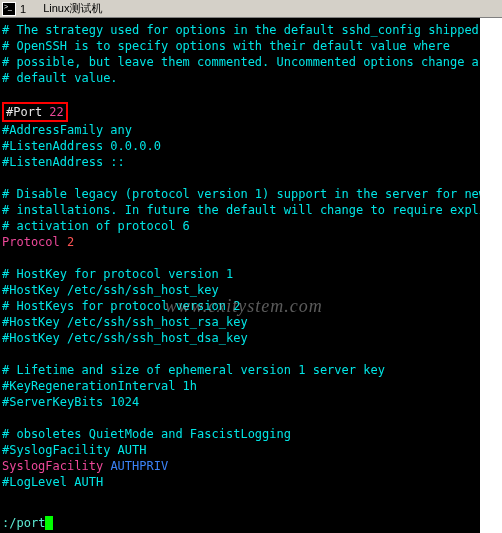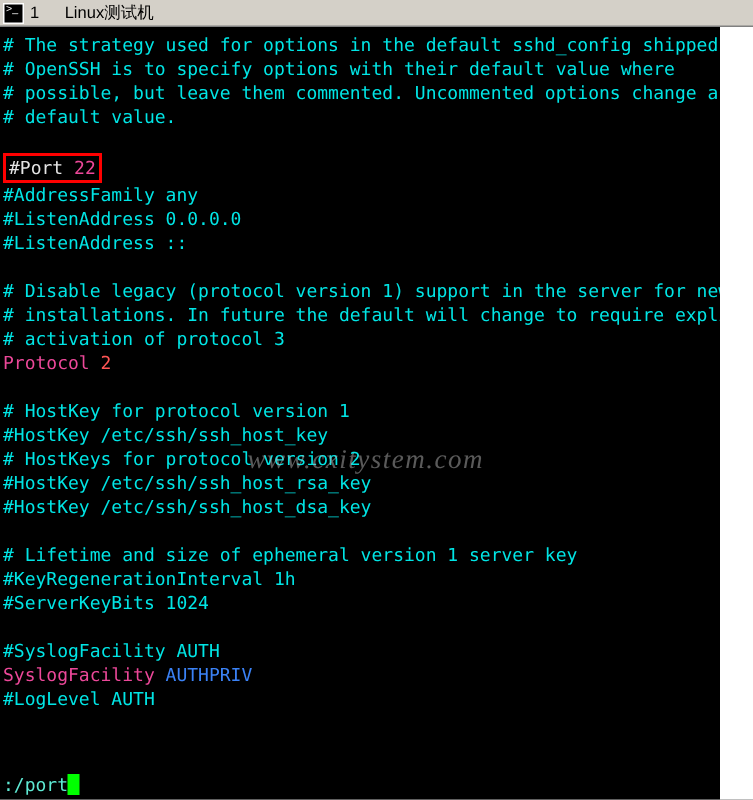--- a/index.html
+++ b/index.html
@@ -126,33 +126,34 @@
   <div class="blank"></div>
   <div class="line">
     <span class="port-highlight"><span class="cyan">#Port </span><span class="yellow">22</span></span>
   </div>
   <div class="line">#AddressFamily any</div>
   <div class="line">#ListenAddress 0.0.0.0</div>
   <div class="line">#ListenAddress ::</div>
   <div class="blank"></div>
   <div class="line"># Disable legacy (protocol version 1) support in the server for new</div>
   <div class="line"># installations. In future the default will change to require explicit</div>
-  <div class="line"># activation of protocol 3</div>
+  <div class="line"># activation of protocol 6</div>
   <div class="line"><span class="yellow">Protocol </span><span class="red">2</span></div>
   <div class="blank"></div>
   <div class="line"># HostKey for protocol version 1</div>
   <div class="line">#HostKey /etc/ssh/ssh_host_key</div>
   <div class="line"># HostKeys for protocol version 2</div>
   <div class="line">#HostKey /etc/ssh/ssh_host_rsa_key</div>
   <div class="line">#HostKey /etc/ssh/ssh_host_dsa_key</div>
   <div class="blank"></div>
   <div class="line"># Lifetime and size of ephemeral version 1 server key</div>
   <div class="line">#KeyRegenerationInterval 1h</div>
   <div class="line">#ServerKeyBits 1024</div>
   <div class="blank"></div>
+  <div class="line"># obsoletes QuietMode and FascistLogging</div>
   <div class="line">#SyslogFacility AUTH</div>
   <div class="line"><span class="yellow">SyslogFacility </span><span class="white">AUTHPRIV</span></div>
   <div class="line">#LogLevel AUTH</div>
 
   <div class="watermark-sub">www.cxitystem.com</div>
 
   <div class="search-bar">
     <span>:/</span><span>port</span><span class="cursor"></span>
   </div>
 </div>

